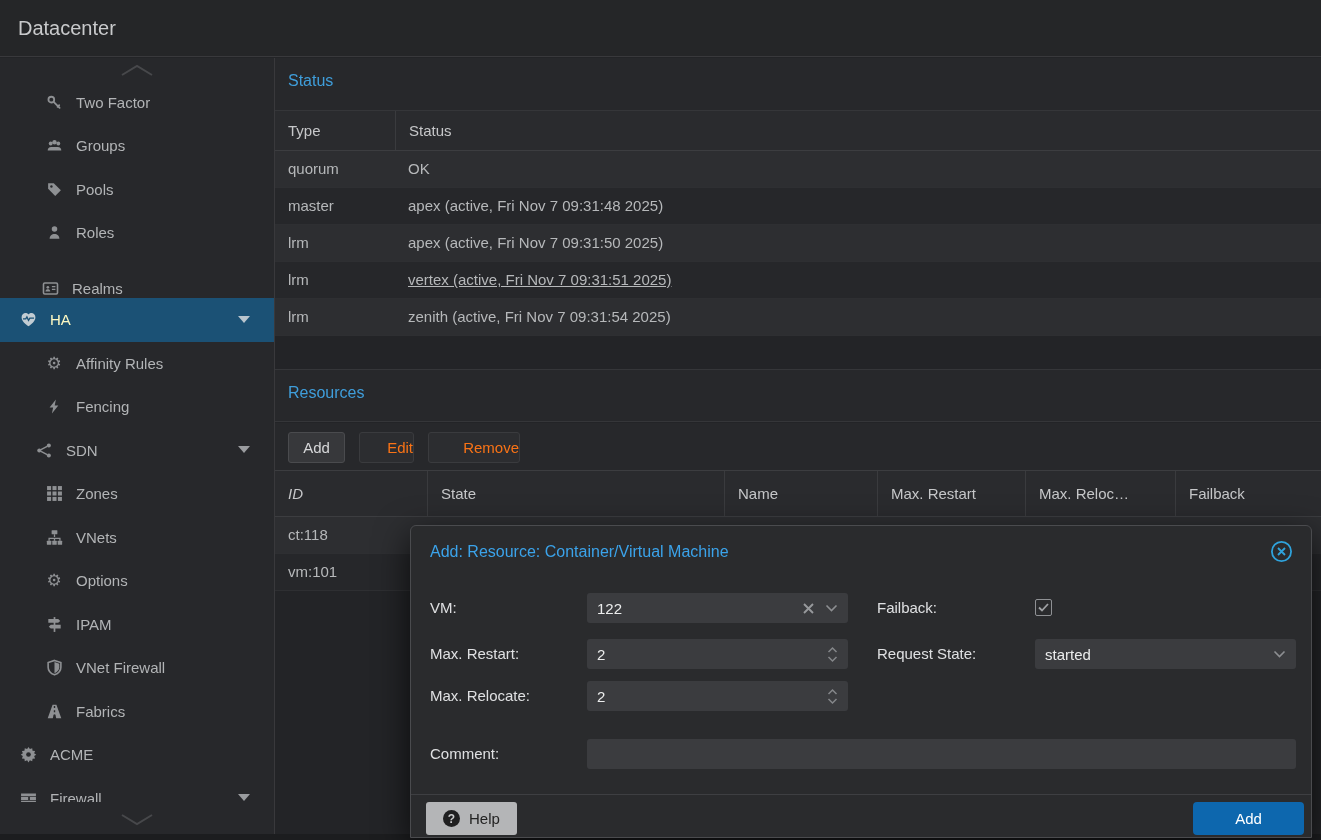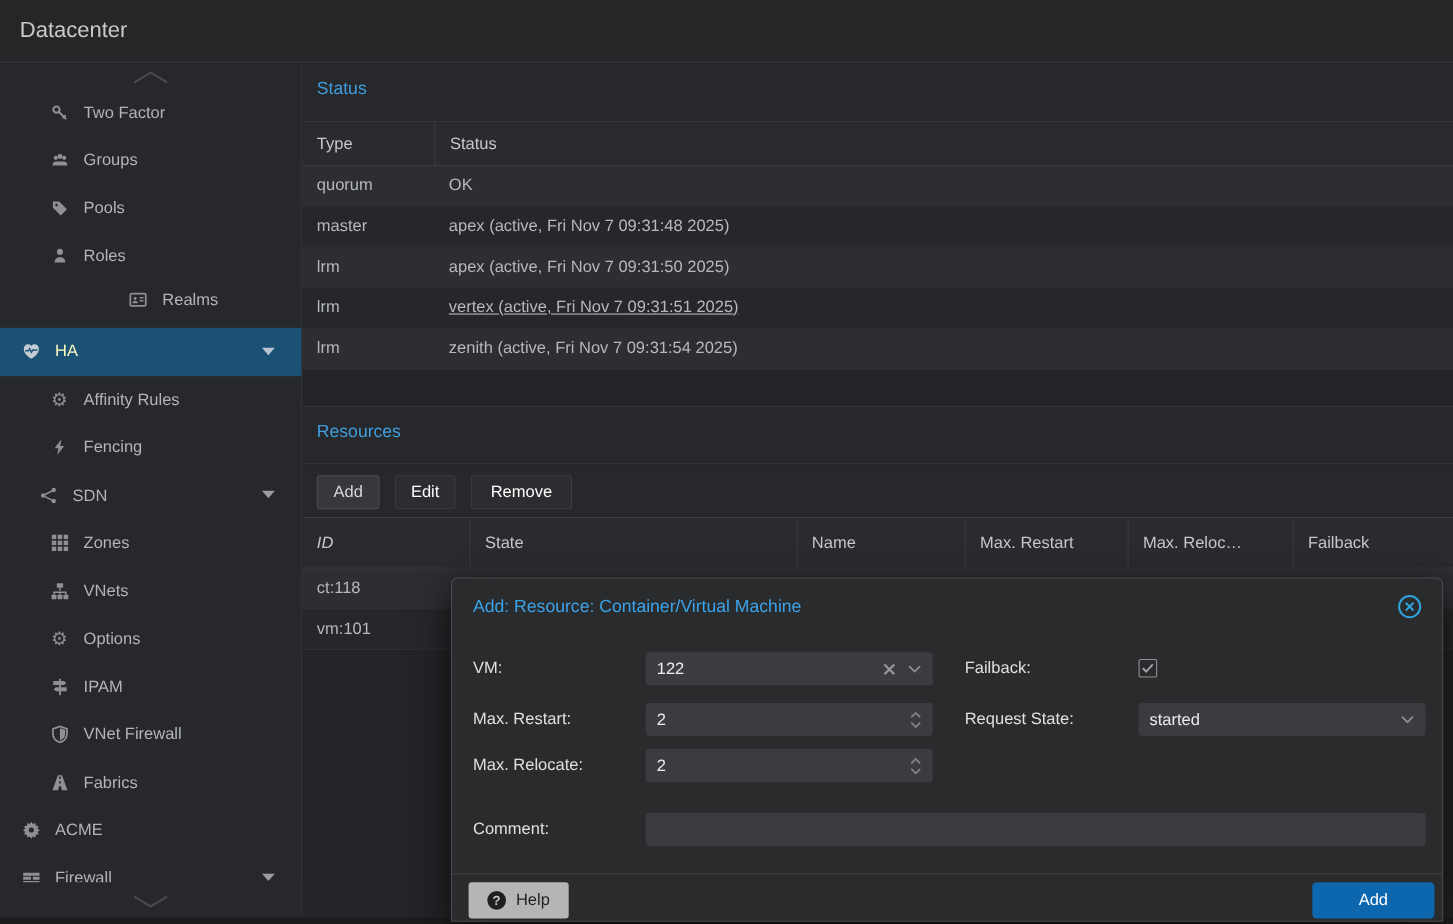--- a/index.html
+++ b/index.html
@@ -36,21 +36,21 @@
   .grid-head .hcell.first{border-left:none;}
   .grid-row{position:absolute;left:275px;width:1046px;height:37px;line-height:36px;border-bottom:1px solid #2e2f32;}
   .grid-row.lt{background:#2d2e31;}
   .grid-row.dk{background:#26272a;}
   .grid-row .cell{position:absolute;top:0;height:36px;line-height:36px;white-space:nowrap;}
 
   
   .toolbar{left:275px;top:423px;width:1046px;height:48px;background:#27282b;border-bottom:1px solid #3c3d40;}
   .tbtn{position:absolute;top:9px;height:31px;border-radius:3px;text-align:center;line-height:29px;cursor:pointer;}
   .tbtn.en{background:#37383b;border:1px solid #4a4b4e;color:#d6d7d9;}
-  .tbtn.dis{background:#2c2d30;border:1px solid #3a3b3e;color:#ffffff;cursor:default;}
+  .tbtn.dis{background:#2c2d30;border:1px solid #3a3b3e;color:#f97316;cursor:default;text-align:right;}
 
   
   .dialog{left:410px;top:525px;width:902px;height:313px;background:#2a2b2d;border:1px solid #4a4b4e;
           border-radius:6px 6px 0 0;box-shadow:0 10px 34px rgba(0,0,0,.7);z-index:10;}
   .dlg-title{position:absolute;left:19px;top:0;line-height:52px;font-size:16px;color:var(--accent2);}
   .dlg-close{position:absolute;right:18px;top:14px;cursor:pointer;display:flex;}
   .flabel{position:absolute;height:30px;line-height:30px;color:#dfe0e2;}
   .field{position:absolute;height:30px;background:#3b3c3f;border-radius:3px;display:flex;align-items:center;
          padding:0 10px;color:#eceded;cursor:text;}
   .field .val{flex:1;white-space:nowrap;overflow:hidden;}
@@ -114,21 +114,21 @@
         </div>
         <div class="side-item" style="top: 152.5px; padding-left: 42px;">
           <span class="ic">
             <svg viewBox="0 0 16 16" class="icon-svg" fill="currentColor">
               <circle cx="8" cy="4.7" r="2.6"></circle>
               <path d="M3.4 13.8c0-2.9 2.1-4.5 4.6-4.5s4.6 1.6 4.6 4.5z"></path>
             </svg>
           </span>
           <span class="lbl">Roles</span>
         </div>
-        <div class="side-item" style="top: 192px; padding-left: 38px; justify-content: center;">
+        <div class="side-item" style="top: 208px; padding-left: 38px;">
           <span class="ic">
             <svg viewBox="0 0 16 16" class="icon-svg" fill="currentColor">
               <rect x="1.4" y="2.8" width="13.2" height="10.4" rx="1.2" fill="none" stroke="currentColor" stroke-width="1.5"></rect>
               <circle cx="5.5" cy="6.9" r="1.25"></circle>
               <path d="M3.2 10.9c.2-1.5 1.2-2.1 2.3-2.1s2.1.6 2.3 2.1z"></path>
               <path d="M9.3 6.3h3.3M9.3 8.8h3.3" stroke="currentColor" stroke-width="1.2" fill="none"></path>
             </svg>
           </span>
           <span class="lbl">Realms</span>
         </div>

